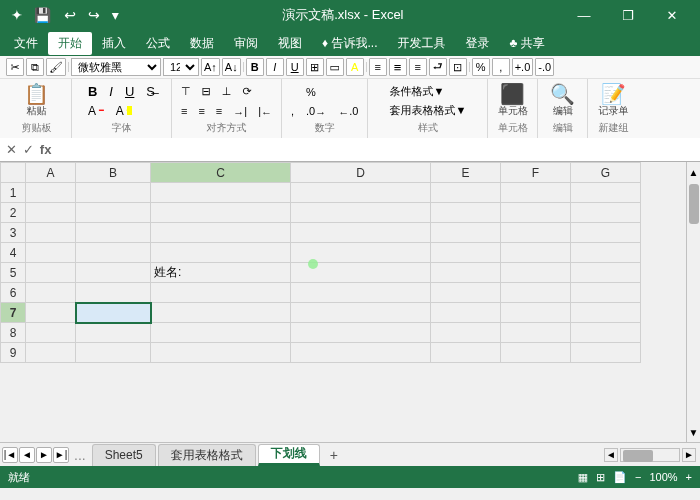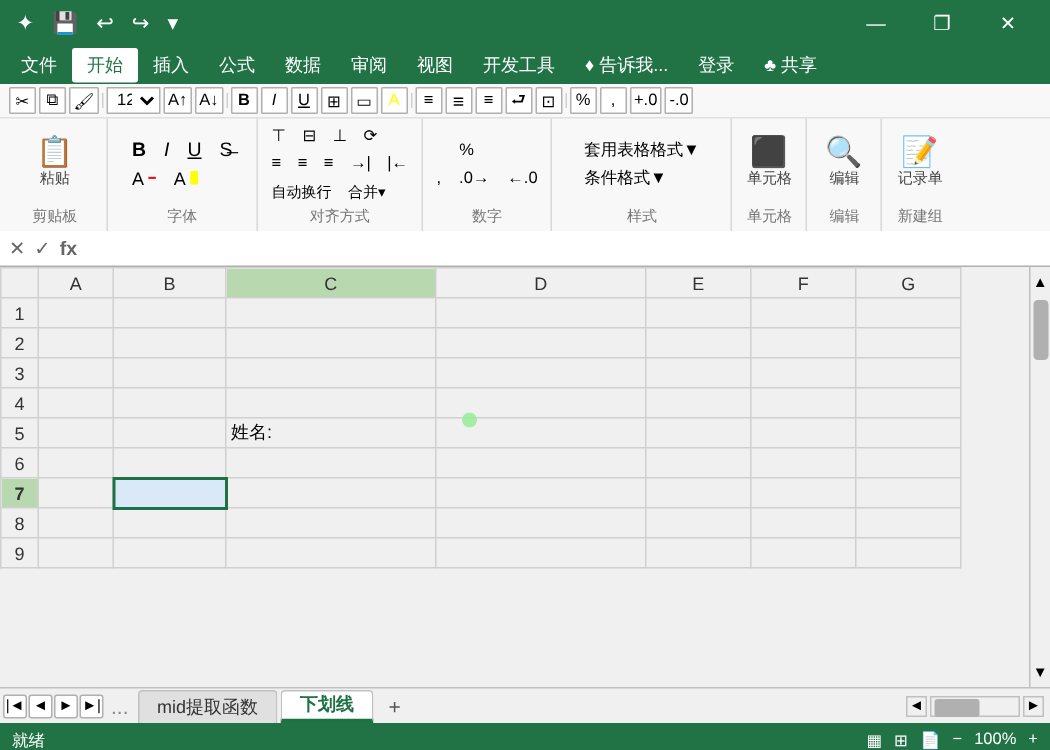--- a/index.html
+++ b/index.html
@@ -342,52 +342,56 @@
 <body>
 
 <div class="title-bar">
   <div class="title-bar-left">
     <span class="qa-icon">✦</span>
     <span class="qa-icon">💾</span>
     <span class="qa-icon">↩</span>
     <span class="qa-icon">↪</span>
     <span class="qa-icon">▾</span>
   </div>
+  <div class="title-bar-title">演示文稿.xlsx - Excel</div>
   <div class="title-bar-right">
     <div class="title-btn">—</div>
     <div class="title-btn">❐</div>
     <div class="title-btn close">✕</div>
   </div>
 </div>
 
 <div class="menu-bar">
   <div class="menu-item">文件</div>
   <div class="menu-item active">开始</div>
   <div class="menu-item">插入</div>
   <div class="menu-item">公式</div>
   <div class="menu-item">数据</div>
   <div class="menu-item">审阅</div>
   <div class="menu-item">视图</div>
+  <div class="menu-item">♦ 告诉我...</div>
   <div class="menu-item">开发工具</div>
-  <div class="menu-item">♦ 告诉我...</div>
   <div class="menu-item">登录</div>
   <div class="menu-item">♣ 共享</div>
 </div>
 
 <div class="ribbon-container">
 
   <div class="ribbon-upper">
 
     <div class="font-row">
       <div class="small-btn" title="剪切">✂</div>
       <div class="small-btn" title="复制">⧉</div>
       <div class="small-btn" title="格式刷">🖌</div>
     </div>
     <div class="group-sep"></div>
 
+    <select class="font-select">
+      <option>微软雅黑</option>
+    </select>
 
     <select class="font-size-select">
       <option>12</option>
     </select>
 
     <div class="small-btn">A↑</div>
     <div class="small-btn">A↓</div>
     <div class="group-sep"></div>
 
     <div class="small-btn" style="font-weight:bold;">B</div>
@@ -450,24 +454,20 @@
             <div class="r-small-btn">⊥</div>
             <div class="r-small-btn">⟳</div>
           </div>
           <div style="display:flex;gap:1px;align-items:center;">
             <div class="r-small-btn">≡</div>
             <div class="r-small-btn">≡</div>
             <div class="r-small-btn">≡</div>
             <div class="r-small-btn">→|</div>
             <div class="r-small-btn">|←</div>
           </div>
-          <div style="display:flex;gap:1px;align-items:center;">
-            <div class="r-small-btn" style="font-size:10px;">自动换行</div>
-            <div class="r-small-btn" style="font-size:10px;">合并▾</div>
-          </div>
         </div>
       </div>
       <div class="r-group-label zh">对齐方式</div>
     </div>
 
     <div class="r-group" style="min-width:60px;">
       <div class="r-group-content">
         <div class="r-col">
           <div class="r-small-btn" style="width:50px;justify-content:center;">
             <span>%</span>
@@ -479,24 +479,24 @@
           </div>
         </div>
       </div>
       <div class="r-group-label zh">数字</div>
     </div>
 
     <div class="r-group" style="min-width:120px;">
       <div class="r-group-content">
         <div class="r-col">
           <div class="r-small-btn">
-              <span class="zh">套用表格格式▼</span>
+              <span class="zh">条件格式▼</span>
             </div>
           <div class="r-small-btn">
-              <span class="zh">条件格式▼</span>
+              <span class="zh">套用表格格式▼</span>
             </div>
         </div>
       </div>
       <div class="r-group-label zh">样式</div>
     </div>
 
     <div class="r-group" style="min-width:50px;">
       <div class="r-group-content">
         <div class="r-btn">
           <span class="r-icon">⬛</span>
@@ -660,21 +660,22 @@
 </div>
 
 <div class="sheet-tabs-bar">
   <div class="tab-nav-btns">
     <div class="tab-nav-btn">|◄</div>
     <div class="tab-nav-btn">◄</div>
     <div class="tab-nav-btn">►</div>
     <div class="tab-nav-btn">►|</div>
     <span style="margin:0 4px;color:#888;font-size:14px;">...</span>
   </div>
-  <div class="sheet-tab">mid提取函数</div>
+  <div class="sheet-tab">Sheet5</div>
+  <div class="sheet-tab">套用表格格式</div>
   <div class="sheet-tab active underline-style">下划线</div>
   <div class="tab-add-btn">+</div>
 
   <div style="margin-left:auto;display:flex;align-items:center;gap:2px;padding-right:4px;">
     <div style="width:14px;height:14px;background:#f0f0f0;border:1px solid #c0c0c0;display:flex;align-items:center;justify-content:center;cursor:pointer;font-size:10px;">◄</div>
     <div style="width:60px;height:14px;background:#f0f0f0;border:1px solid #c0c0c0;">
       <div style="width:30px;height:12px;background:#b0b0b0;border-radius:2px;margin:1px 2px;"></div>
     </div>
     <div style="width:14px;height:14px;background:#f0f0f0;border:1px solid #c0c0c0;display:flex;align-items:center;justify-content:center;cursor:pointer;font-size:10px;">►</div>
   </div>

